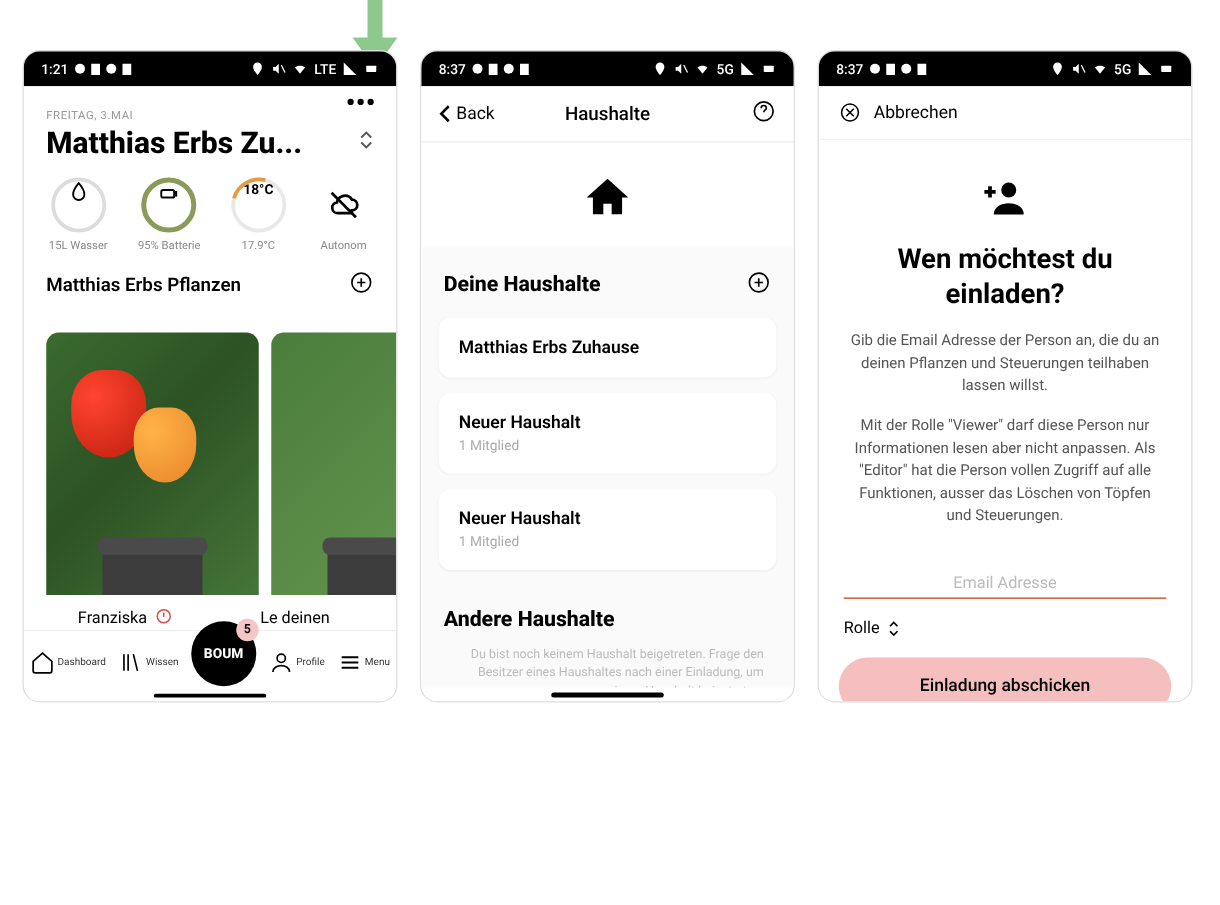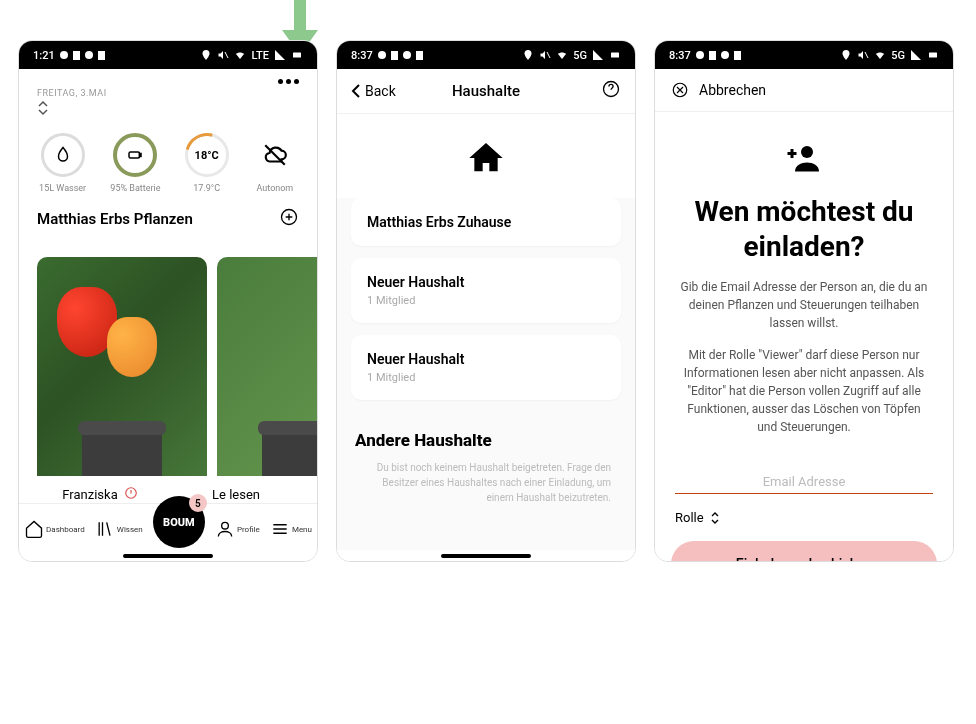--- a/index.html
+++ b/index.html
@@ -51,21 +51,21 @@
   
   .s1-top { display: flex; justify-content: flex-end; padding: 10px 18px 4px; }
   .dots { display: flex; gap: 3px; }
   .dots span { width: 5px; height: 5px; background: #000; border-radius: 50%; }
   .s1-date { font-size: 9px; color: #999; letter-spacing: 0.5px; padding: 0 18px; }
   .s1-title-row { display: flex; align-items: center; justify-content: space-between; padding: 2px 18px 10px; }
   .s1-title { font-size: 24px; font-weight: 800; color: #000; overflow: hidden; text-overflow: ellipsis; white-space: nowrap; }
   .chev-ud { font-size: 14px; color: #333; }
   .metrics { display: flex; justify-content: space-around; padding: 4px 8px 10px; }
   .metric { display: flex; flex-direction: column; align-items: center; gap: 6px; font-size: 9px; color: #888; }
-  .ring { width: 44px; height: 44px; border-radius: 50%; display: flex; align-items: center; justify-content: center; font-size: 11px; font-weight: 700; color: #000; }
+  .ring { width: 44px; height: 44px; border-radius: 50%; display: flex; justify-content: center; font-size: 11px; font-weight: 700; color: #000; }
   .ring-water { border: 3px solid #dcdcdc; }
   .ring-batt { border: 4px solid #8a9a5b; }
   .ring-temp { border: 3px solid #e8e8e8; position: relative; }
   .ring-temp::before { content: ""; position: absolute; inset: -3px; border-radius: 50%; border: 3px solid transparent; border-top-color: #e89b3c; transform: rotate(-30deg); }
   .ring svg { width: 18px; height: 18px; }
   .cloud { width: 44px; height: 44px; display: flex; align-items: center; justify-content: center; }
   .cloud svg { width: 26px; height: 26px; }
   .s1-sub-row { display: flex; justify-content: space-between; align-items: center; padding: 4px 18px 10px; }
   .s1-sub { font-size: 15px; font-weight: 600; color: #000; }
   .plus-circle svg { width: 20px; height: 20px; }
@@ -101,21 +101,21 @@
   .house-name { font-size: 14px; font-weight: 600; color: #000; }
   .house-sub { font-size: 11px; color: #aaa; margin-top: 4px; }
   .other-sect { padding: 18px 4px 10px; font-size: 17px; font-weight: 800; color: #000; }
   .empty-txt { font-size: 10px; color: #bbb; text-align: right; line-height: 1.5; padding: 0 10px; }
   
   .cancel-row { display: flex; align-items: center; gap: 10px; padding: 12px 16px; border-bottom: 1px solid #f0f0f0; }
   .cancel-row svg { width: 18px; height: 18px; }
   .cancel-txt { font-size: 14px; color: #000; }
   .invite-icon { display: flex; justify-content: center; padding: 28px 0 18px; }
   .invite-icon svg { width: 36px; height: 36px; }
-  .invite-h { font-size: 28px; font-weight: 700; text-align: center; padding: 0 20px; line-height: 1.25; }
+  .invite-h { font-size: 22px; font-weight: 700; text-align: center; padding: 0 20px; line-height: 1.25; }
   .invite-p { font-size: 12px; color: #555; text-align: center; padding: 14px 24px 0; line-height: 1.5; }
   .email-in { text-align: center; padding: 38px 0 4px; font-size: 13px; color: #bbb; border-bottom: 1px solid #c2410c; margin: 0 20px; }
   .role-row { display: flex; align-items: center; gap: 6px; padding: 16px 20px; font-size: 13px; color: #000; }
   .send-btn { margin: auto 16px 16px; background: #f5bfbf; border-radius: 24px; padding: 15px; text-align: center; font-size: 14px; font-weight: 500; color: #000; }
 </style>
 </head>
 <body>
 
 <div class="arrow">
   <svg viewBox="0 0 40 55">
@@ -155,20 +155,21 @@
   <div class="content">
     <div class="s1-top">
       <div class="dots">
           <span></span>
           <span></span>
           <span></span>
         </div>
     </div>
     <div class="s1-date">FREITAG, 3.MAI</div>
     <div class="s1-title-row">
+      <div class="s1-title">Matthias Erbs Zu...</div>
       <div class="chev-ud">
         <svg width="12" height="16" viewBox="0 0 12 16">
             <path d="M2 6 L6 2 L10 6 M2 10 L6 14 L10 10" stroke="#555" stroke-width="1.5" fill="none"></path>
           </svg>
       </div>
     </div>
     <div class="metrics">
       <div class="metric">
         <div class="ring ring-water">
             <svg viewBox="0 0 24 24" fill="none" stroke="#000" stroke-width="2">
@@ -222,21 +223,21 @@
     </div>
     <div class="plant-names">
       <div class="pname">
         <span>Franziska</span>
         <span class="warn"><svg viewBox="0 0 24 24" fill="none" stroke="#d94e4e" stroke-width="2">
               <circle cx="12" cy="12" r="9"></circle>
               <path d="M12 7v6M12 16h.01"></path>
             </svg></span>
       </div>
       <div class="pname">
-        <span>Le lesen</span>
+        <span>Le deinen</span>
       </div>
     </div>
     <div style="flex:1"></div>
     <div class="bottom-nav">
       <div class="nav-item">
         <svg viewBox="0 0 24 24" fill="none" stroke="#000" stroke-width="1.6">
             <path d="M3 11l9-8 9 8v9a2 2 0 01-2 2H5a2 2 0 01-2-2v-9z"></path>
           </svg>
         <span>Dashboard</span>
       </div>
@@ -310,20 +311,27 @@
             <circle cx="12" cy="12" r="9"></circle>
             <path d="M9.5 9a2.5 2.5 0 115 0c0 1.5-2.5 2-2.5 4M12 17h.01"></path>
           </svg></div>
     </div>
     <div class="home-icon">
       <svg viewBox="0 0 24 24" fill="#000">
           <path d="M12 3l10 9h-3v8h-5v-5h-4v5H5v-8H2l10-9z"></path>
         </svg>
     </div>
     <div class="s2-body">
+      <div class="sect-row">
+        <div class="sect-h">Deine Haushalte</div>
+        <div class="plus-circle"><svg viewBox="0 0 24 24" fill="none" stroke="#000" stroke-width="1.6">
+              <circle cx="12" cy="12" r="9"></circle>
+              <path d="M12 8v8M8 12h8"></path>
+            </svg></div>
+      </div>
       <div class="house-card">
         <div class="house-name">Matthias Erbs Zuhause</div>
       </div>
       <div class="house-card">
         <div class="house-name">Neuer Haushalt</div>
         <div class="house-sub">1 Mitglied</div>
       </div>
       <div class="house-card">
         <div class="house-name">Neuer Haushalt</div>
         <div class="house-sub">1 Mitglied</div>

